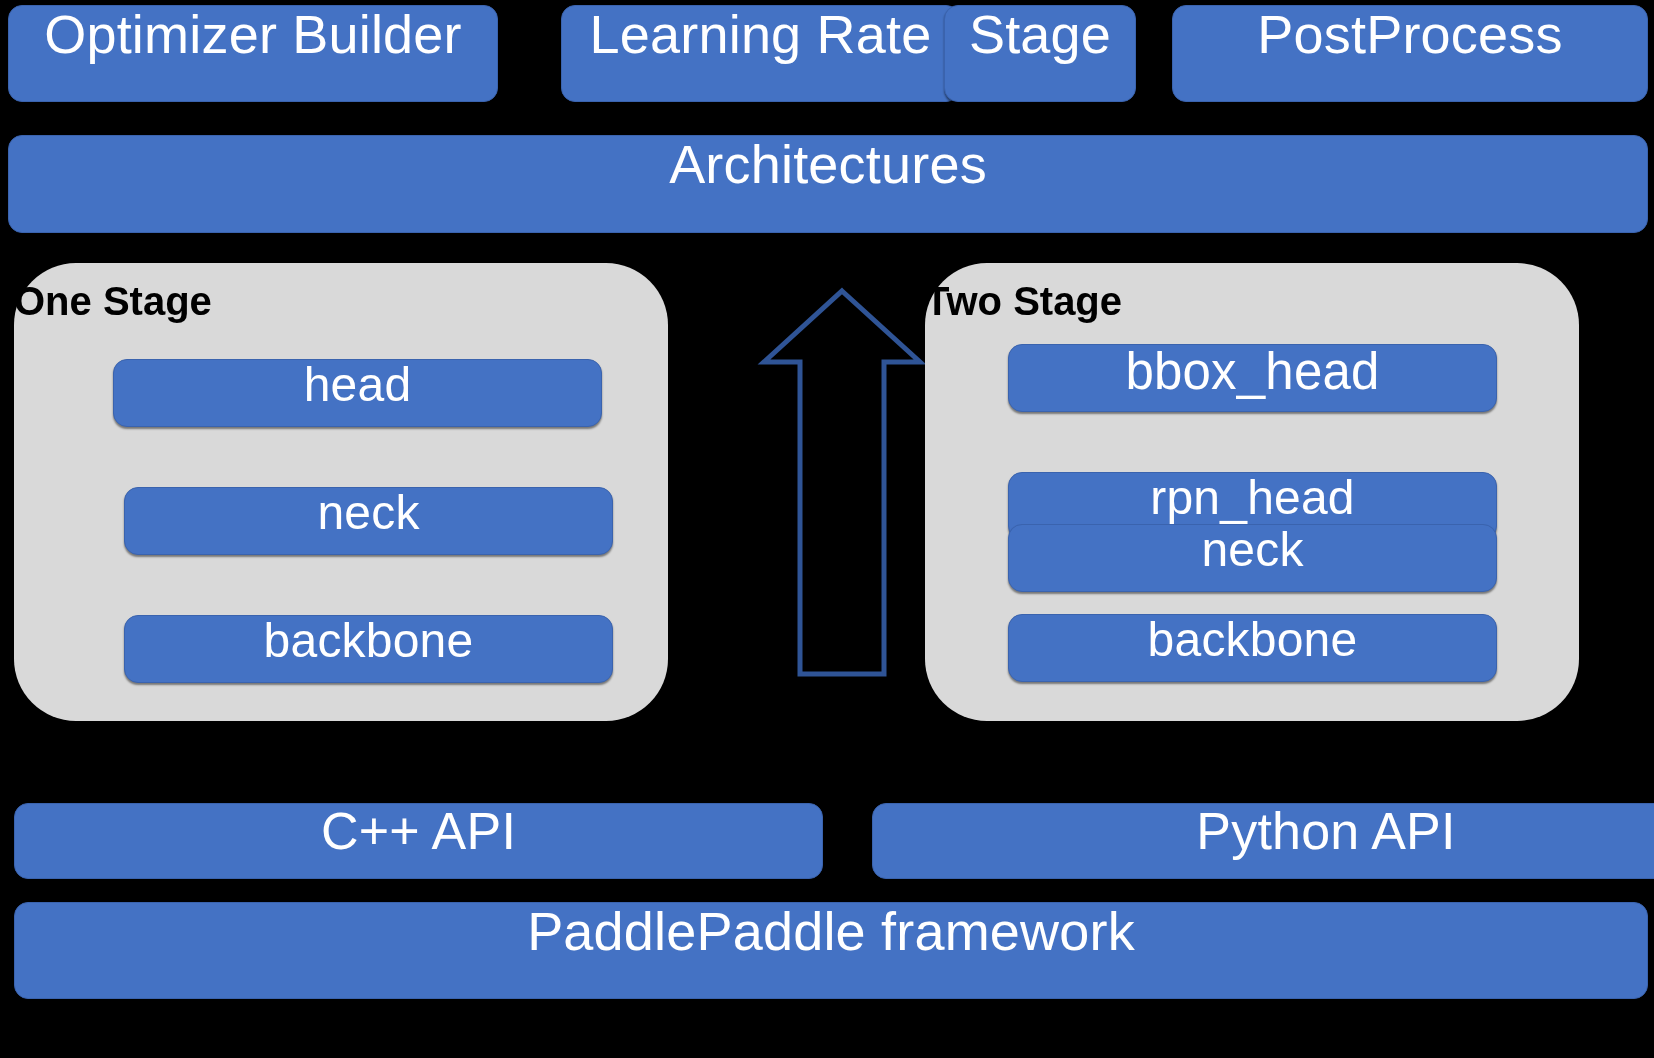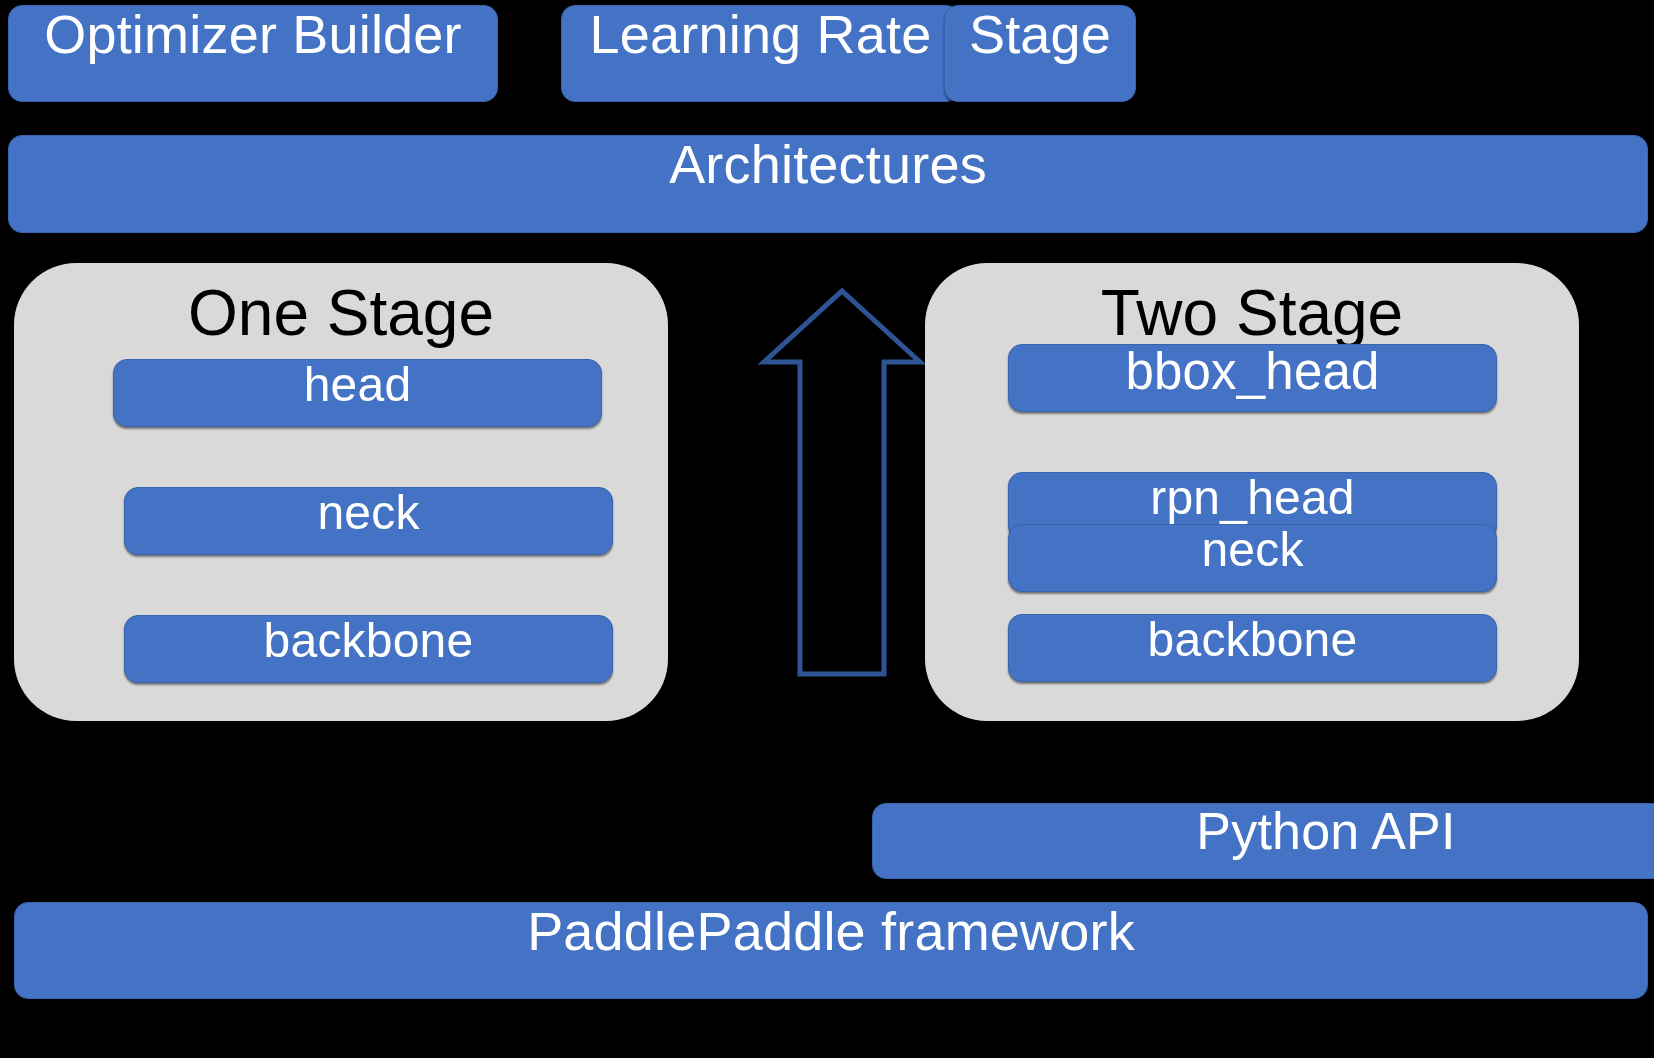--- a/index.html
+++ b/index.html
@@ -37,24 +37,23 @@
     position: absolute;
     box-sizing: border-box;
     background: #D9D9D9;
     border-radius: 62px;
     box-shadow: 0 3px 3px rgba(0,0,0,0.35);
   }
   .panel-title {
     position: absolute;
     left: 0;
     right: 0;
-    text-align: center;
     color: #000000;
-    font-size: 64px;
-    font-weight: 400;
+    font-size: 40px;
+    font-weight: 700;
     line-height: 1;
   }
   .arrow-wrap {
     position: absolute;
   }
   .arrow-wrap svg {
     display: block;
     overflow: visible;
   }
 </style>
@@ -68,20 +67,23 @@
   </div>
 
   <div class="blue-box" style="left:521px; top:5px; width:399px; height:97px; font-size:54px;margin-left:40px;">
     <span>Learning Rate</span>
   </div>
 
   <div class="blue-box" style="left:944px; top:5px; width:192px; height:97px; font-size:54px;">
     <span>Stage</span>
   </div>
 
+  <div class="blue-box" style="left:1172px; top:5px; width:476px; height:97px; font-size:54px;">
+    <span>PostProcess</span>
+  </div>
 
   <div class="blue-box" style="left:8px; top:135px; width:1640px; height:98px; font-size:54px;">
     <span>Architectures</span>
   </div>
 
   <div class="gray-panel" style="left:14px; top:263px; width:654px; height:458px;">
     <div class="panel-title" style="top:18px;">One Stage</div>
 
     <div class="blue-box" style="left:99px; top:96px; width:489px; height:68px; font-size:48px;">
       <span>head</span>
@@ -115,20 +117,23 @@
 
     <div class="blue-box" style="left:83px; top:261px; width:489px; height:68px; font-size:48px;">
       <span>neck</span>
     </div>
 
     <div class="blue-box" style="left:83px; top:351px; width:489px; height:68px; font-size:48px;">
       <span>backbone</span>
     </div>
   </div>
 
+  <div class="blue-box" style="left:14px; top:803px; width:809px; height:76px; font-size:52px;">
+    <span>C++ API</span>
+  </div>
 
   <div class="blue-box" style="left:872px; top:803px; width:908px; height:76px; font-size:52px;">
     <span>Python API</span>
   </div>
 
   <div class="blue-box" style="left:14px; top:902px; width:1634px; height:97px; font-size:54px;">
     <span>PaddlePaddle framework</span>
   </div>
 
 </div>

